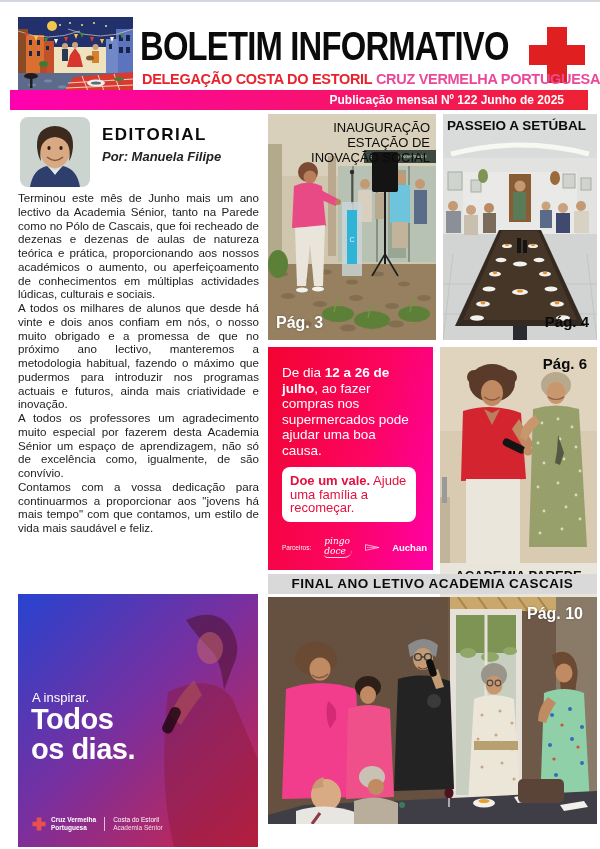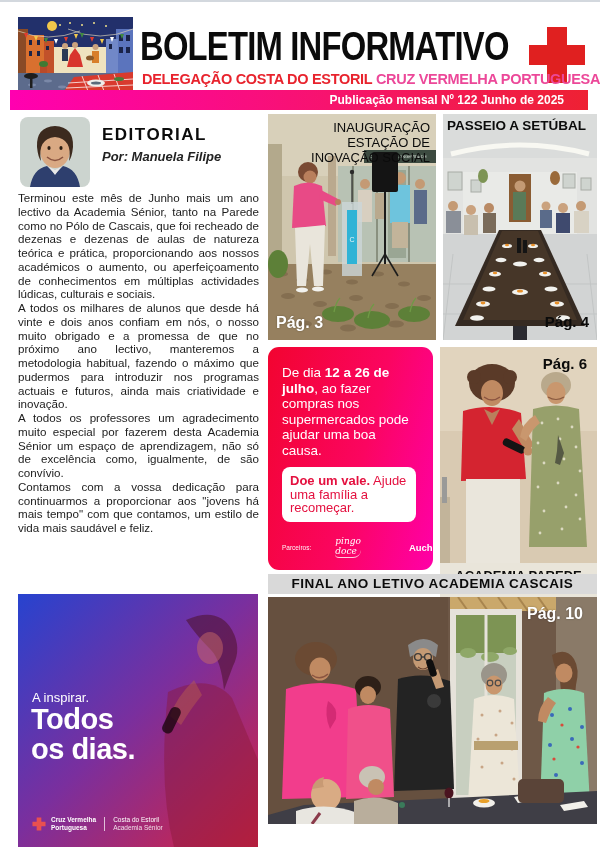--- a/index.html
+++ b/index.html
@@ -40,25 +40,25 @@
   .ph-title-a{top:6px;right:6px;width:150px;text-align:right;font-size:13px;line-height:15px;font-weight:normal;color:#0b0b0b;}
   .ph-title-b{top:4px;left:4px;font-size:13.5px;font-weight:bold;color:#0b0b0b;white-space:nowrap;}
   .pg-white{color:#fff;font-size:16px;font-weight:bold;text-shadow:0 0 2px rgba(0,0,0,.35);}
   .pg-black{color:#0b0b0b;font-size:15px;font-weight:bold;}
   .capC{left:0;bottom:0;width:100%;height:40px;background:#e9e5da;text-align:center;
         font-size:13px;line-height:17px;font-weight:bold;color:#0b0b0b;padding-top:4px;box-sizing:border-box;}
   .band{left:268px;top:572px;width:329px;height:20px;background:#d9d9d9;text-align:center;
         font-size:13.5px;line-height:20px;font-weight:bold;color:#0b0b0b;letter-spacing:.5px;}
   
   .donation{left:268px;top:345px;width:165px;height:223px;
-      background:linear-gradient(105deg,#f20430 0%,#fb0560 55%,#ff00a8 100%);overflow:hidden;color:#fff;border-radius:11px;}
+      background:linear-gradient(105deg,#f20430 0%,#fb0560 55%,#ff00a8 100%);overflow:hidden;color:#fff;}
   .don-text{left:14px;top:18px;width:136px;font-size:13.5px;line-height:15.5px;}
   .don-callout{left:14px;top:120px;width:118px;background:#fff;border-radius:8px;padding:7px 8px;
       color:#e4103f;font-size:13px;line-height:13.5px;}
-  .don-partners{left:14px;bottom:12px;right:6px;display:flex;align-items:center;gap:24px;}
+  .don-partners{left:14px;bottom:12px;right:6px;display:flex;align-items:center;gap:13px;}
   .don-partners .lbl{font-size:6.5px;opacity:.95;}
   .don-partners .pingo{font-size:9px;font-style:italic;font-family:"DejaVu Serif",serif;border-bottom:1px solid rgba(255,255,255,.8);border-radius:0 0 8px 4px;padding-bottom:1px;}
   .don-partners .auchan{font-size:9.5px;font-weight:bold;}
   b{font-weight:bold;}
 </style>
 </head>
 <body>
 
 <div id="page">
 

